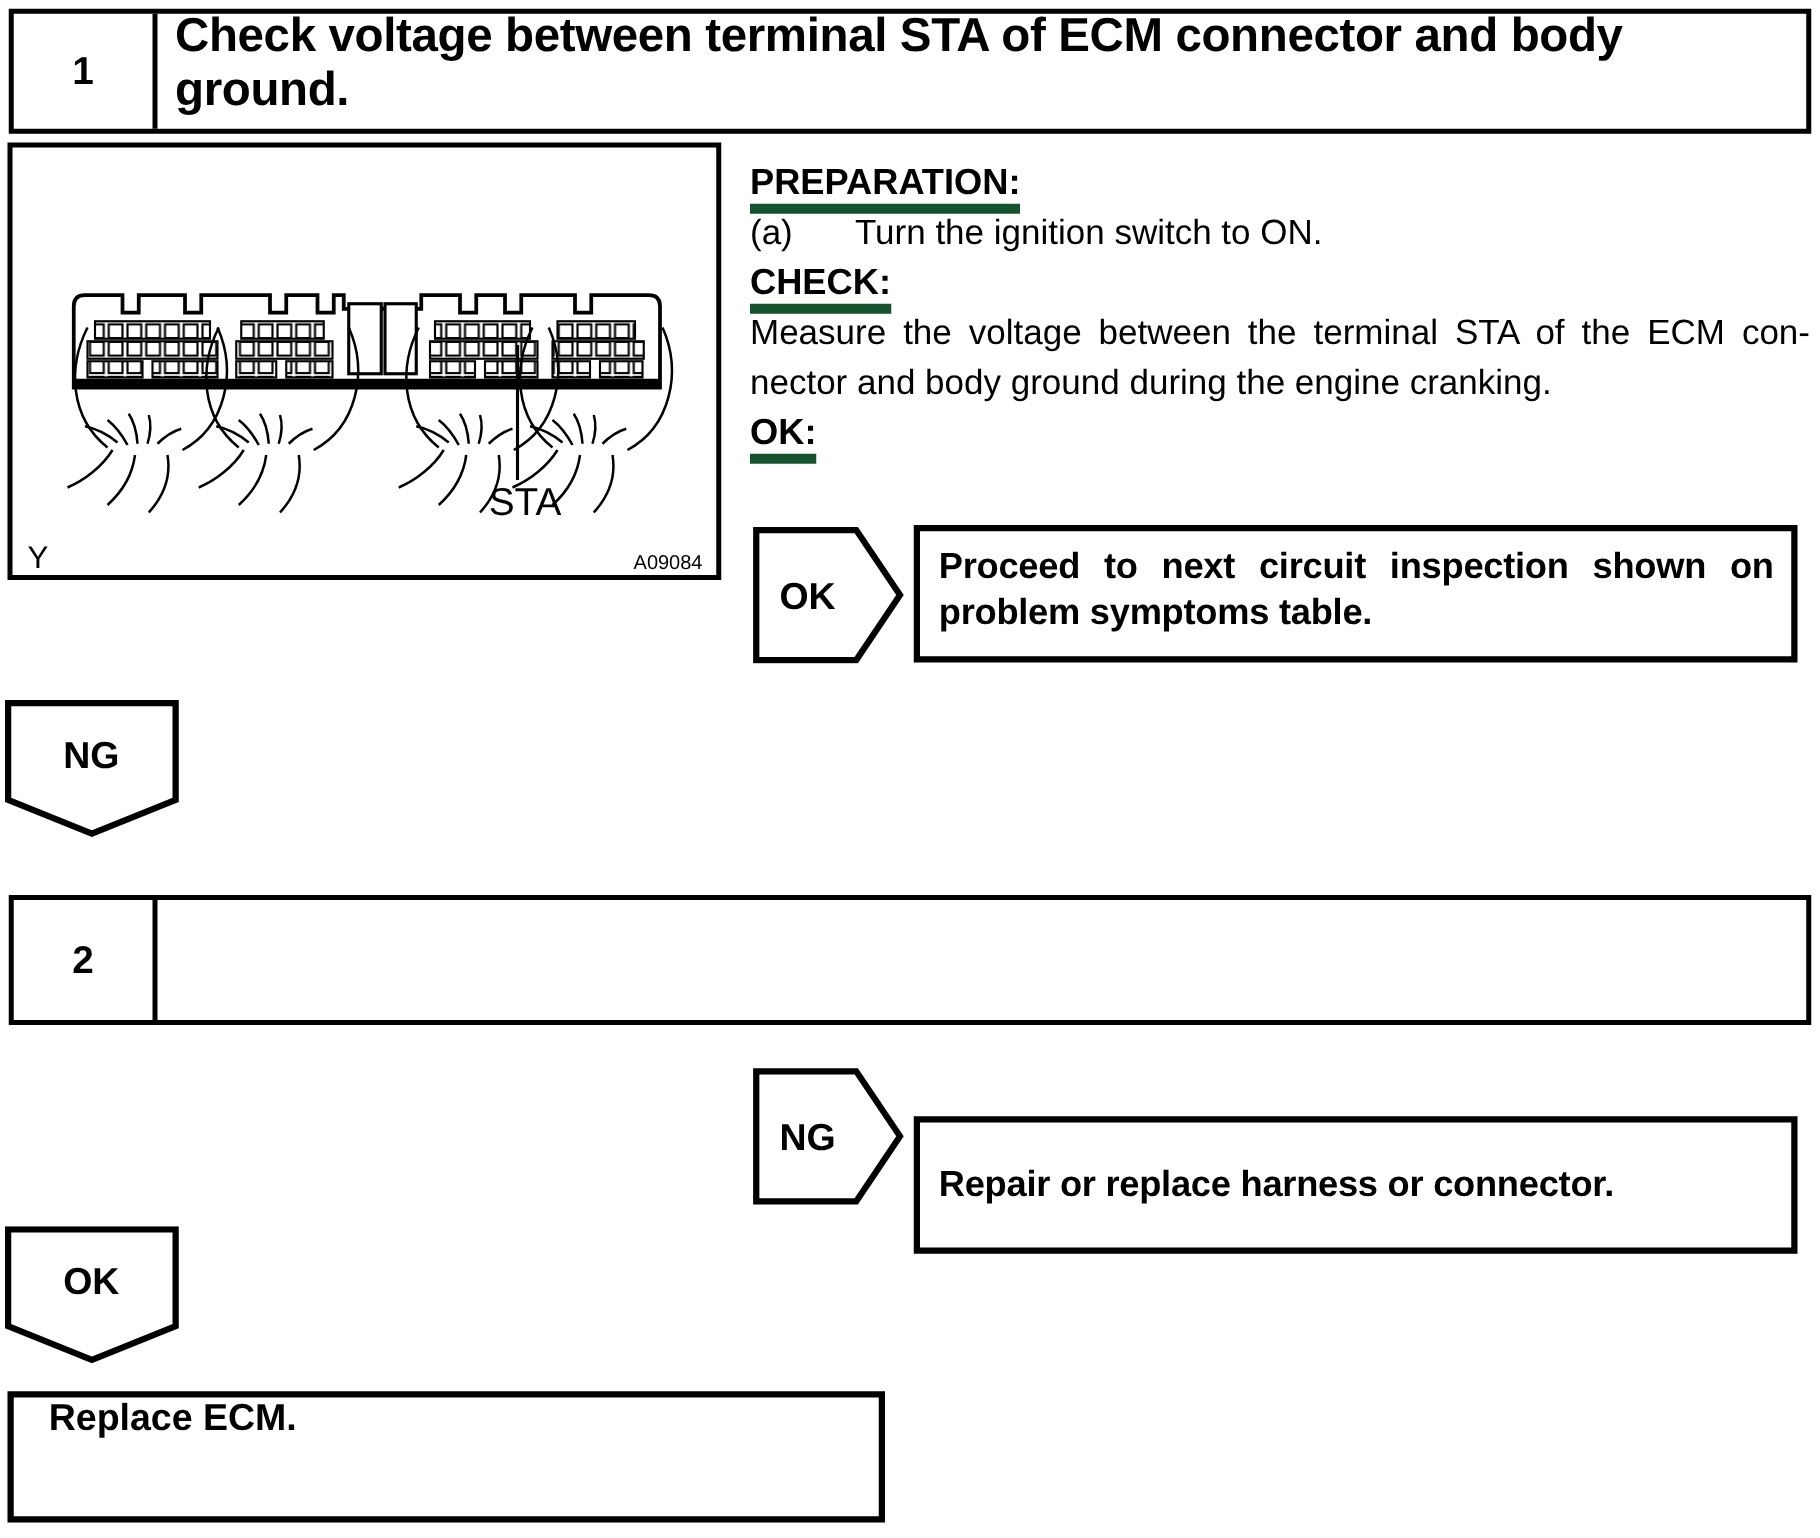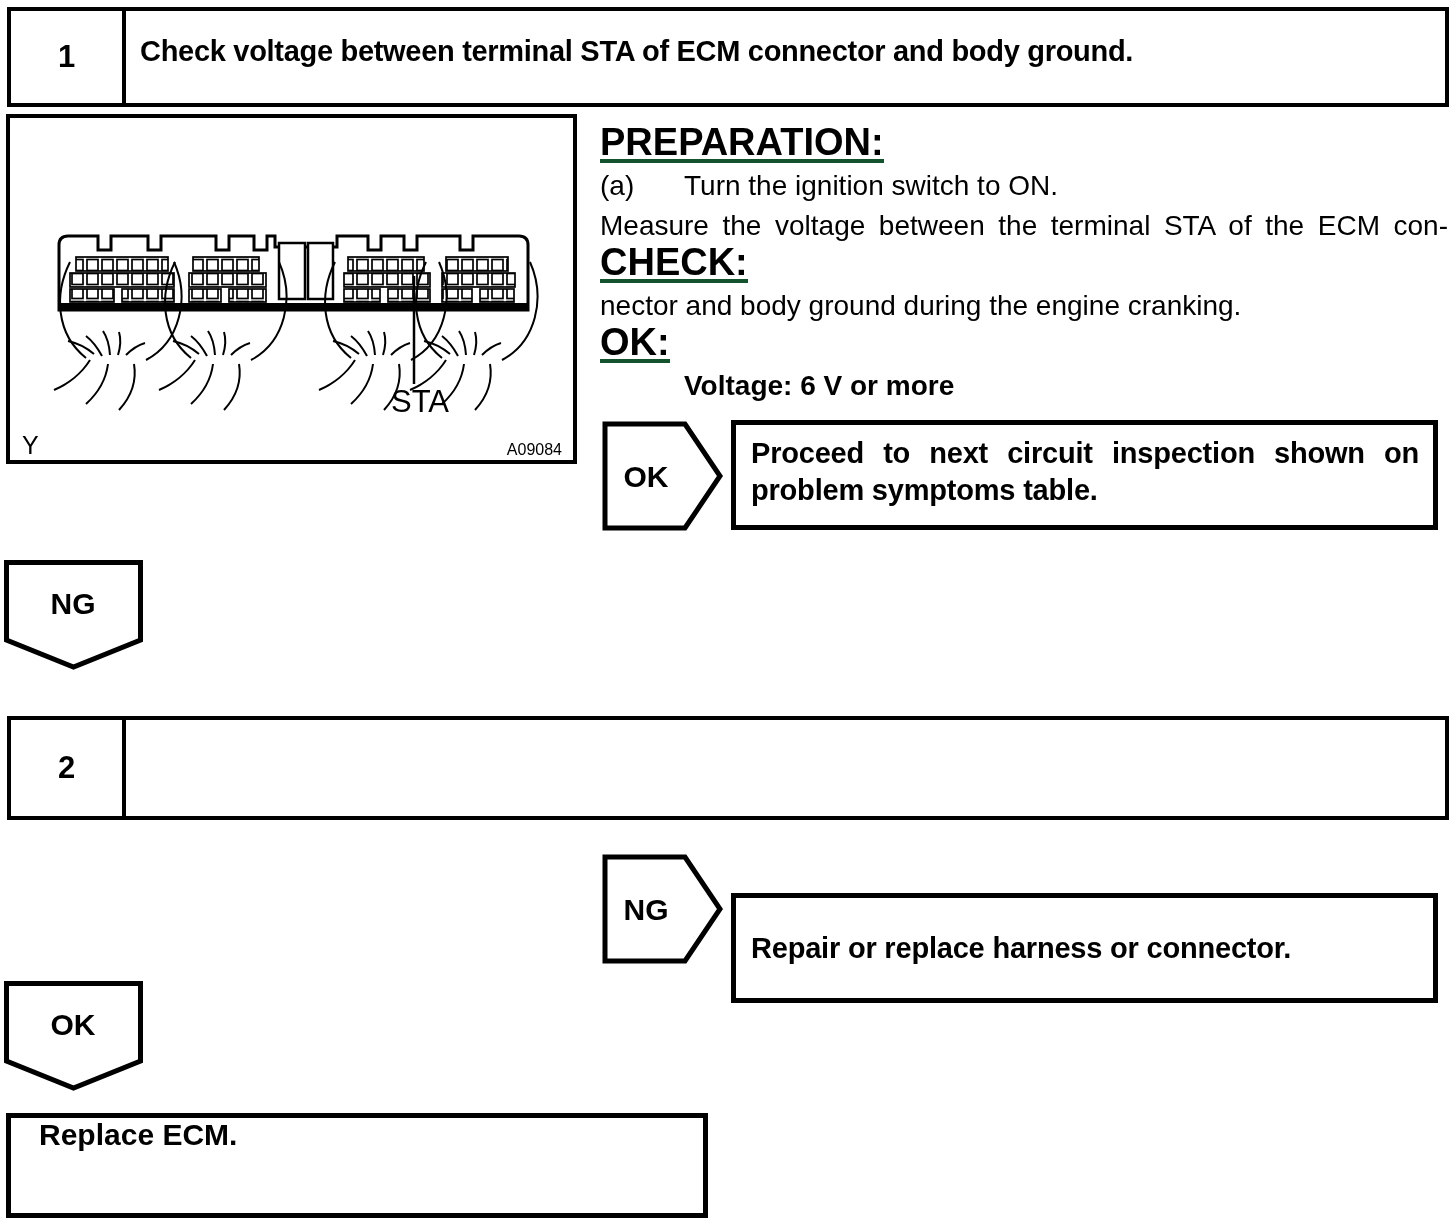--- a/index.html
+++ b/index.html
@@ -22,43 +22,43 @@
   }
   .step-num {
     width:115px;
     border-right:4px solid #000;
     display:flex; align-items:center; justify-content:center;
     font-weight:700; font-size:31px;
   }
   .step-title {
     flex:1;
     padding:0 16px 12px 14px;
-    font-weight:700; font-size:29px; letter-spacing:-0.3px;
+    font-weight:700; font-size:38px; letter-spacing:-0.3px;
   }
   .step-title.single { display:flex; align-items:center; }
   .step-title.multi  { padding-top:14px; line-height:37px; }
   .jfill { text-align:justify; text-align-last:justify; }
 
   
   .figure-box {
     left:6px; top:114px; width:571px; height:350px;
     border:4px solid #000; background:#fff;
   }
   .figure-box svg { display:block; width:563px; height:342px; }
   .draw { fill:none; stroke:#000; stroke-width:2; }
   .outline { fill:#fff; stroke:#000; stroke-width:3; }
   .fig-text { font-family:"Liberation Sans",sans-serif; fill:#000; }
 
   
   .instructions { left:600px; top:126px; width:848px; font-size:28px; }
   .line { line-height:40px; height:40px; white-space:nowrap; }
   .h-u {
     display:inline-block; line-height:33px;
-    font-weight:700; font-size:38px;
-    border-bottom:4px solid #14532d;
+    font-weight:700; font-size:29px;
+    border-bottom:8px solid #14532d;
   }
   .marker { display:inline-block; width:84px; }
   .spec { font-weight:700; padding-left:84px; }
   .just { text-align:justify; text-align-last:justify; white-space:normal; }
 
   
   .result-box {
     left:731px; width:707px; height:110px;
     border:5px solid #000; background:#fff;
     font-weight:700; font-size:29px; letter-spacing:-0.2px;
@@ -158,25 +158,24 @@
     <text class="fig-text" x="12" y="336" font-size="25">Y</text>
     <text class="fig-text" x="552" y="337" font-size="16" text-anchor="end">A09084</text>
   </svg>
 </div>
 
 <div class="abs instructions">
   <div class="line"><span class="h-u">PREPARATION:</span></div>
   <div class="line">
     <span class="marker">(a)</span><span>Turn the ignition switch to ON.</span>
   </div>
+  <div class="line"><span class="h-u">CHECK:</span></div>
   <div class="line just">Measure the voltage between the terminal STA of the ECM con-</div>
-  <div class="line"><span class="h-u">CHECK:</span></div>
   <div class="line">nector and body ground during the engine cranking.</div>
   <div class="line"><span class="h-u">OK:</span></div>
-  <div class="line spec">Voltage: 6 V or more</div>
 </div>
 
 <div class="abs pent" style="left:602px;top:421px;">
   <svg width="122" height="110" viewBox="0 0 122 110">
     <polygon class="pent-shape" points="3,3 83,3 118,55 83,107 3,107"></polygon>
     <text class="pent-label" x="44" y="66" text-anchor="middle">OK</text>
   </svg>
 </div>
 <div class="abs result-box" style="top:420px;">
   <div class="inner">

